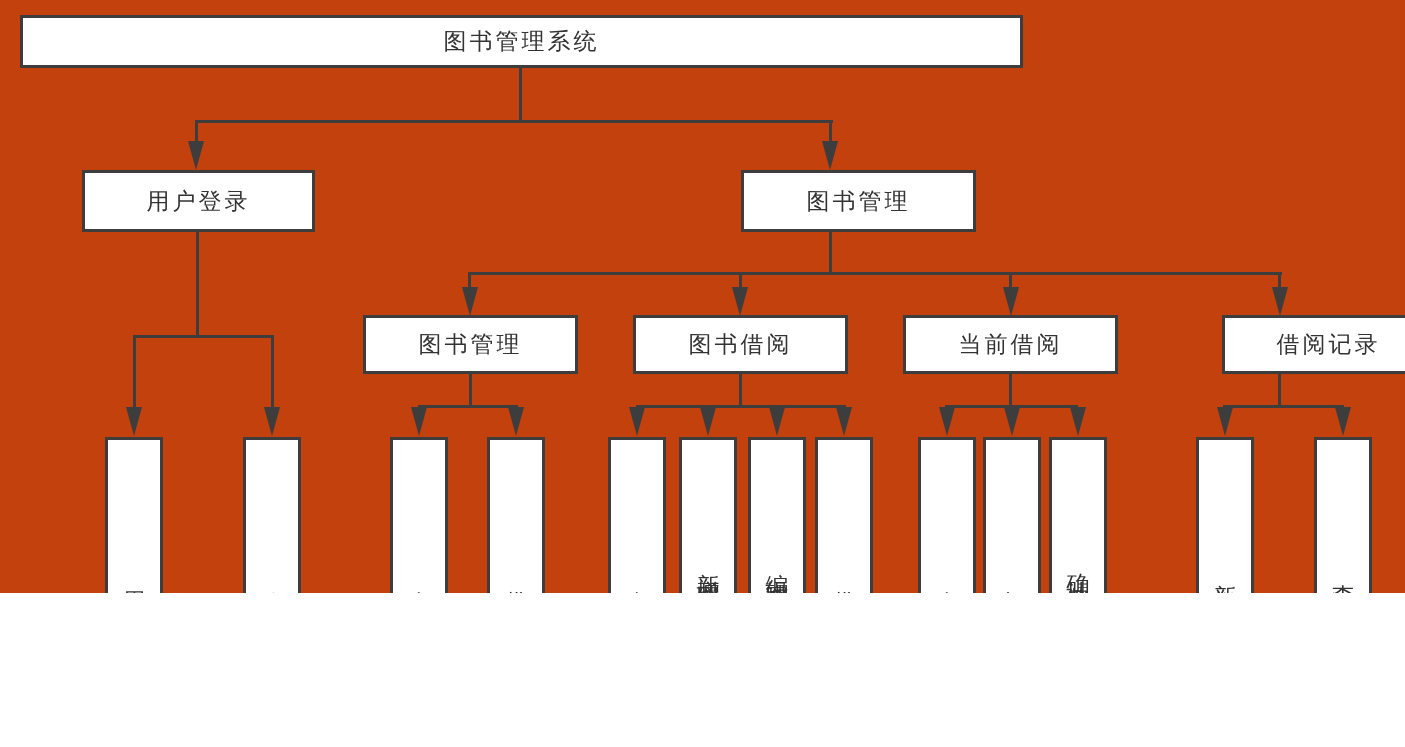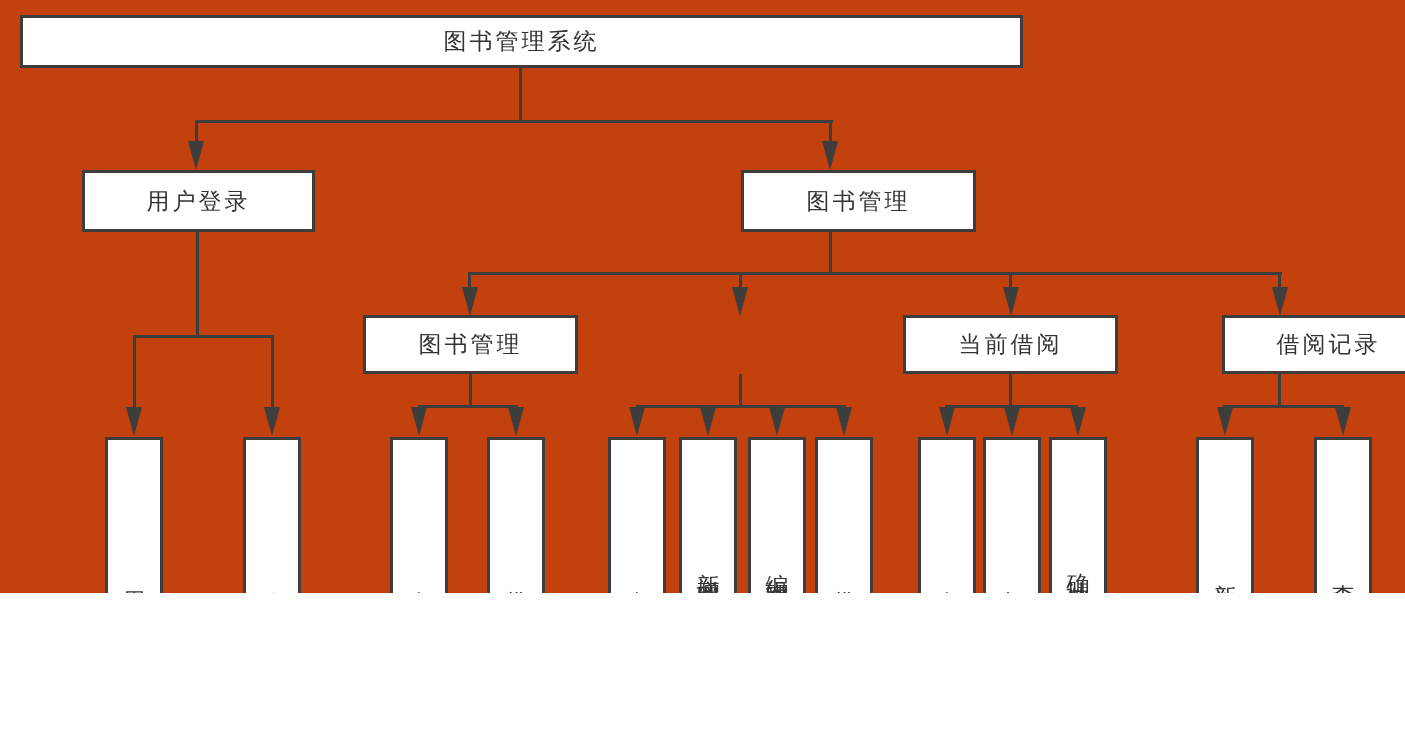--- a/index.html
+++ b/index.html
@@ -67,20 +67,23 @@
   <div class="arrow" style="left:462px; top:287px;"></div>
   <div class="vline" style="left:739px; top:272px; width:3px; height:17px;"></div>
   <div class="arrow" style="left:732px; top:287px;"></div>
   <div class="vline" style="left:1009px; top:272px; width:3px; height:17px;"></div>
   <div class="arrow" style="left:1003px; top:287px;"></div>
   <div class="vline" style="left:1278px; top:272px; width:3px; height:17px;"></div>
   <div class="arrow" style="left:1272px; top:287px;"></div>
 
   <div class="box" style="left:363px; top:315px; width:215px; height:59px;">
     <span>图书管理</span>
+  </div>
+  <div class="box" style="left:633px; top:315px; width:215px; height:59px;">
+    <span>图书借阅</span>
   </div>
   <div class="box" style="left:903px; top:315px; width:215px; height:59px;align-items:center;">
     <span>当前借阅</span>
   </div>
   <div class="box" style="left:1222px; top:315px; width:213px; height:59px;">
     <span>借阅记录</span>
   </div>
 
   <div class="vline" style="left:469px; top:374px; width:3px; height:31px;"></div>
   <div class="hline" style="left:418px; top:405px; width:100px; height:3px;"></div>

